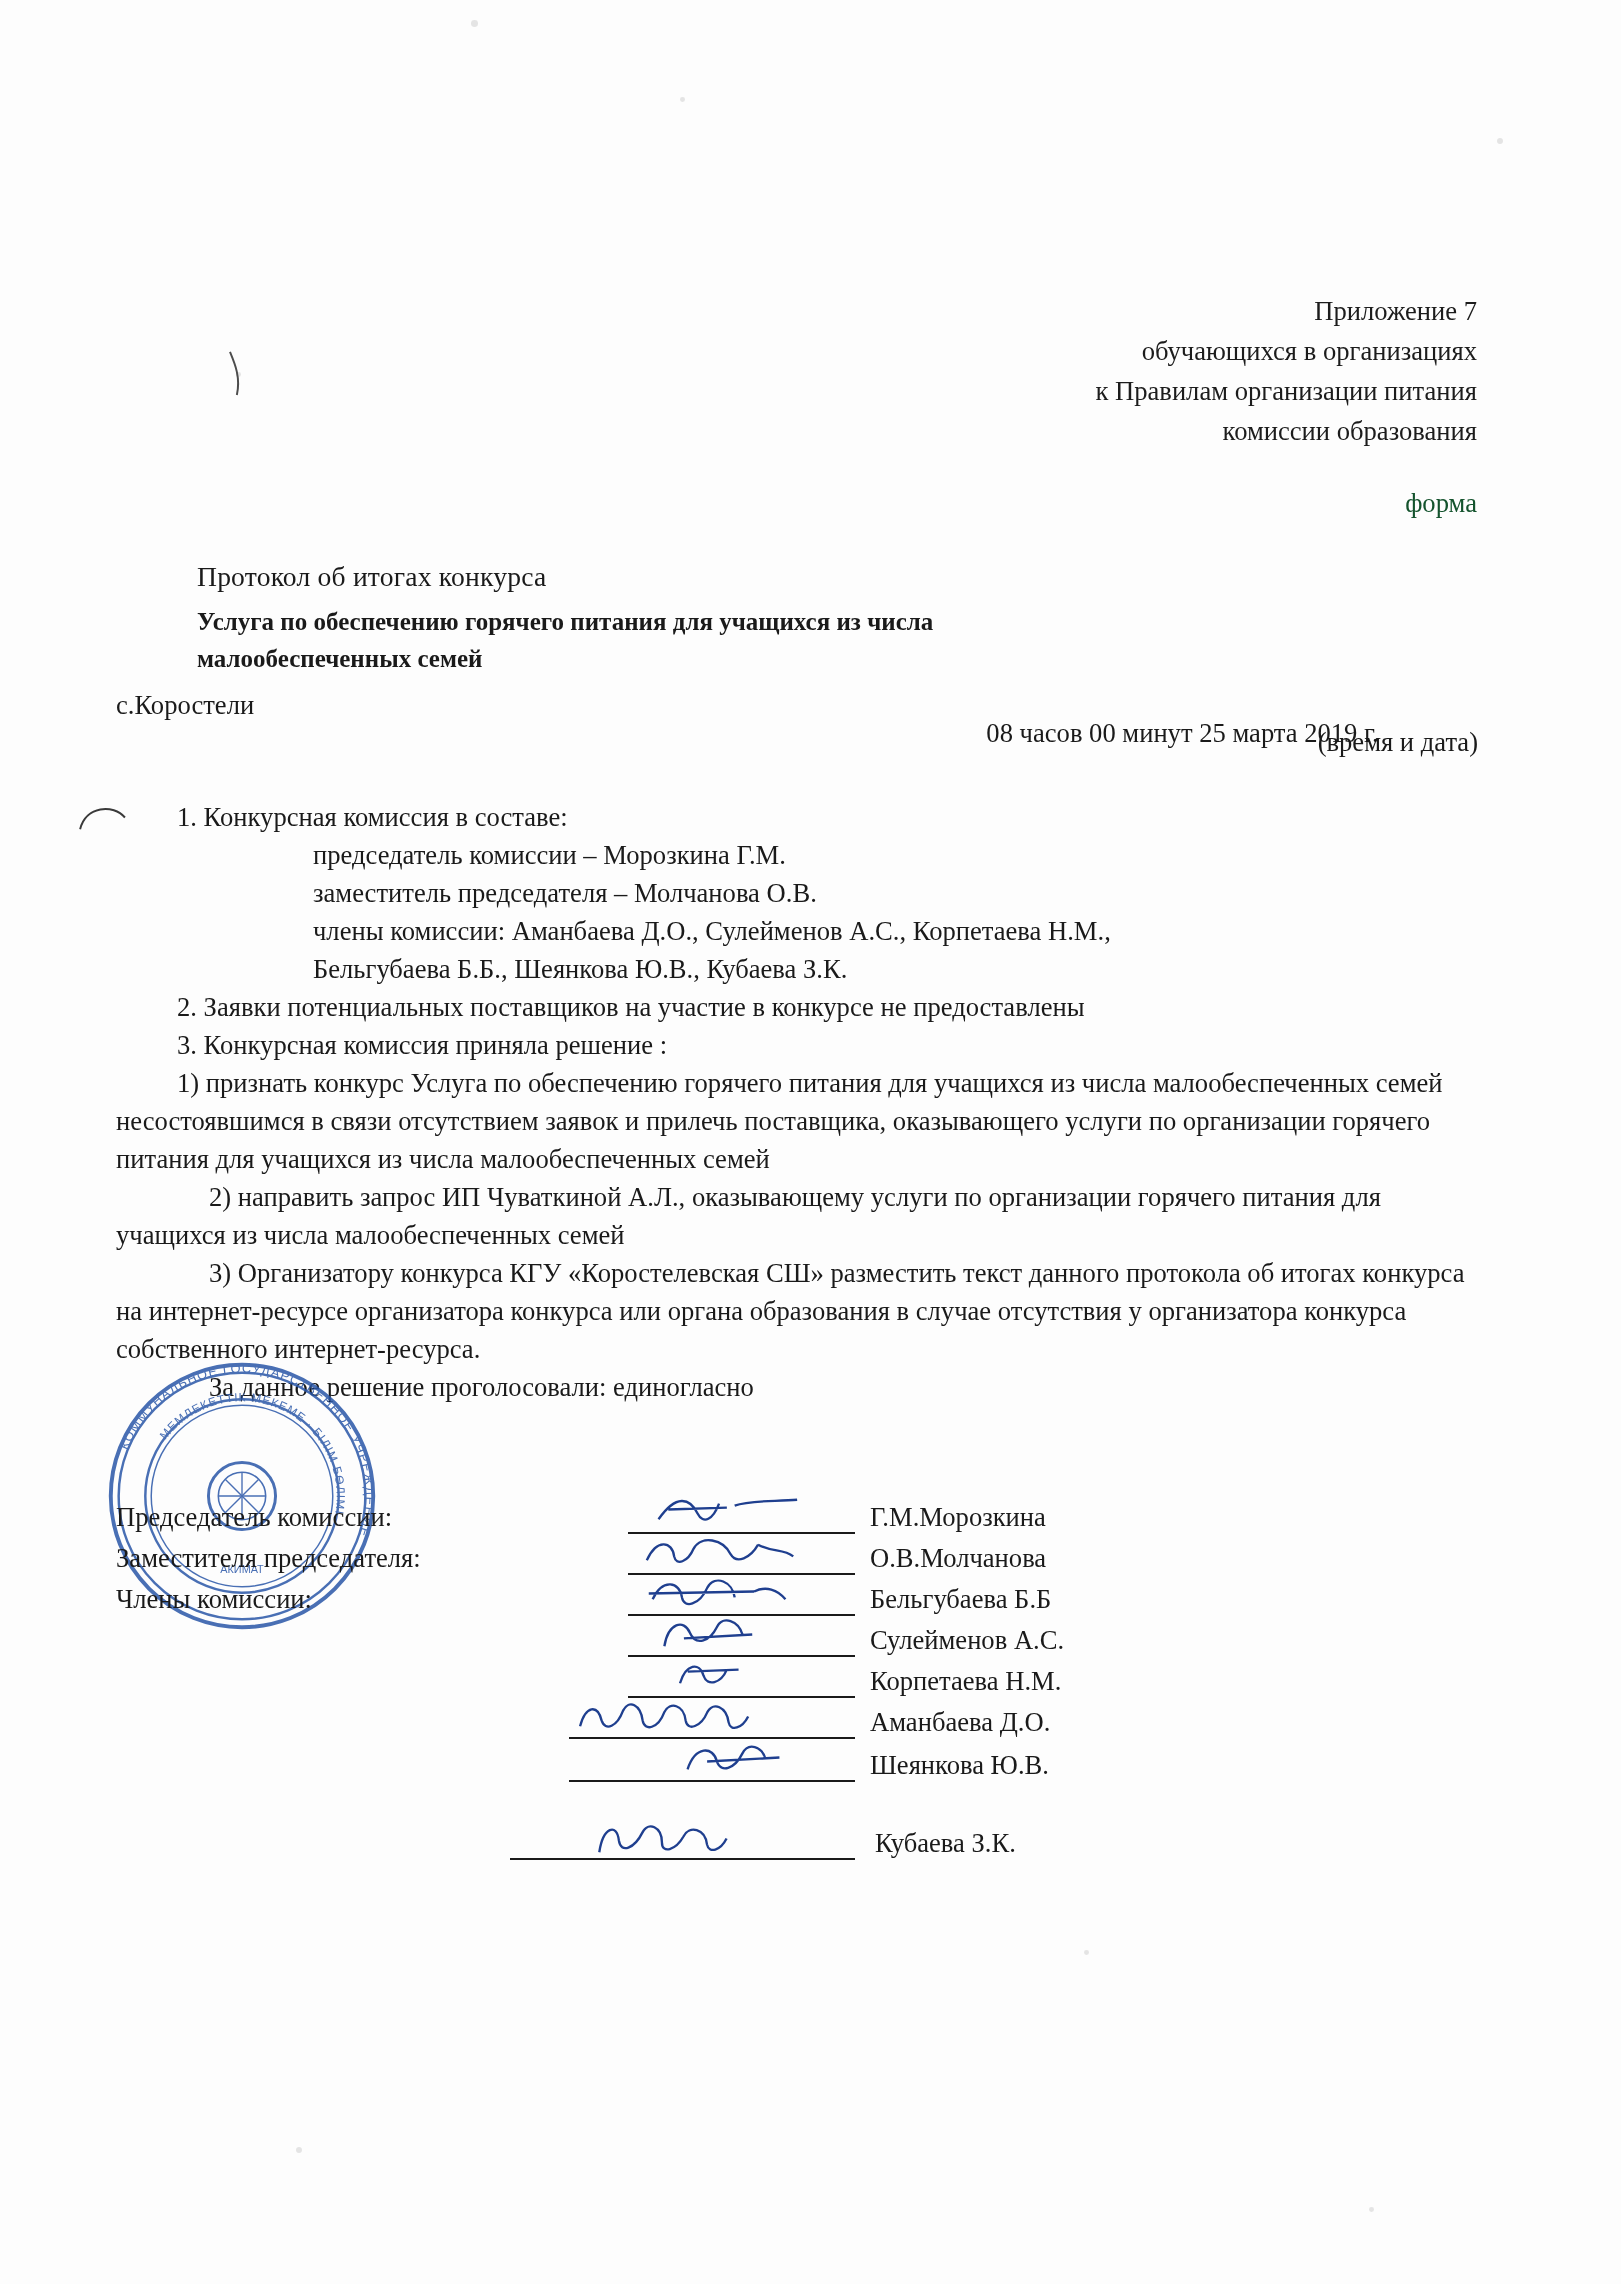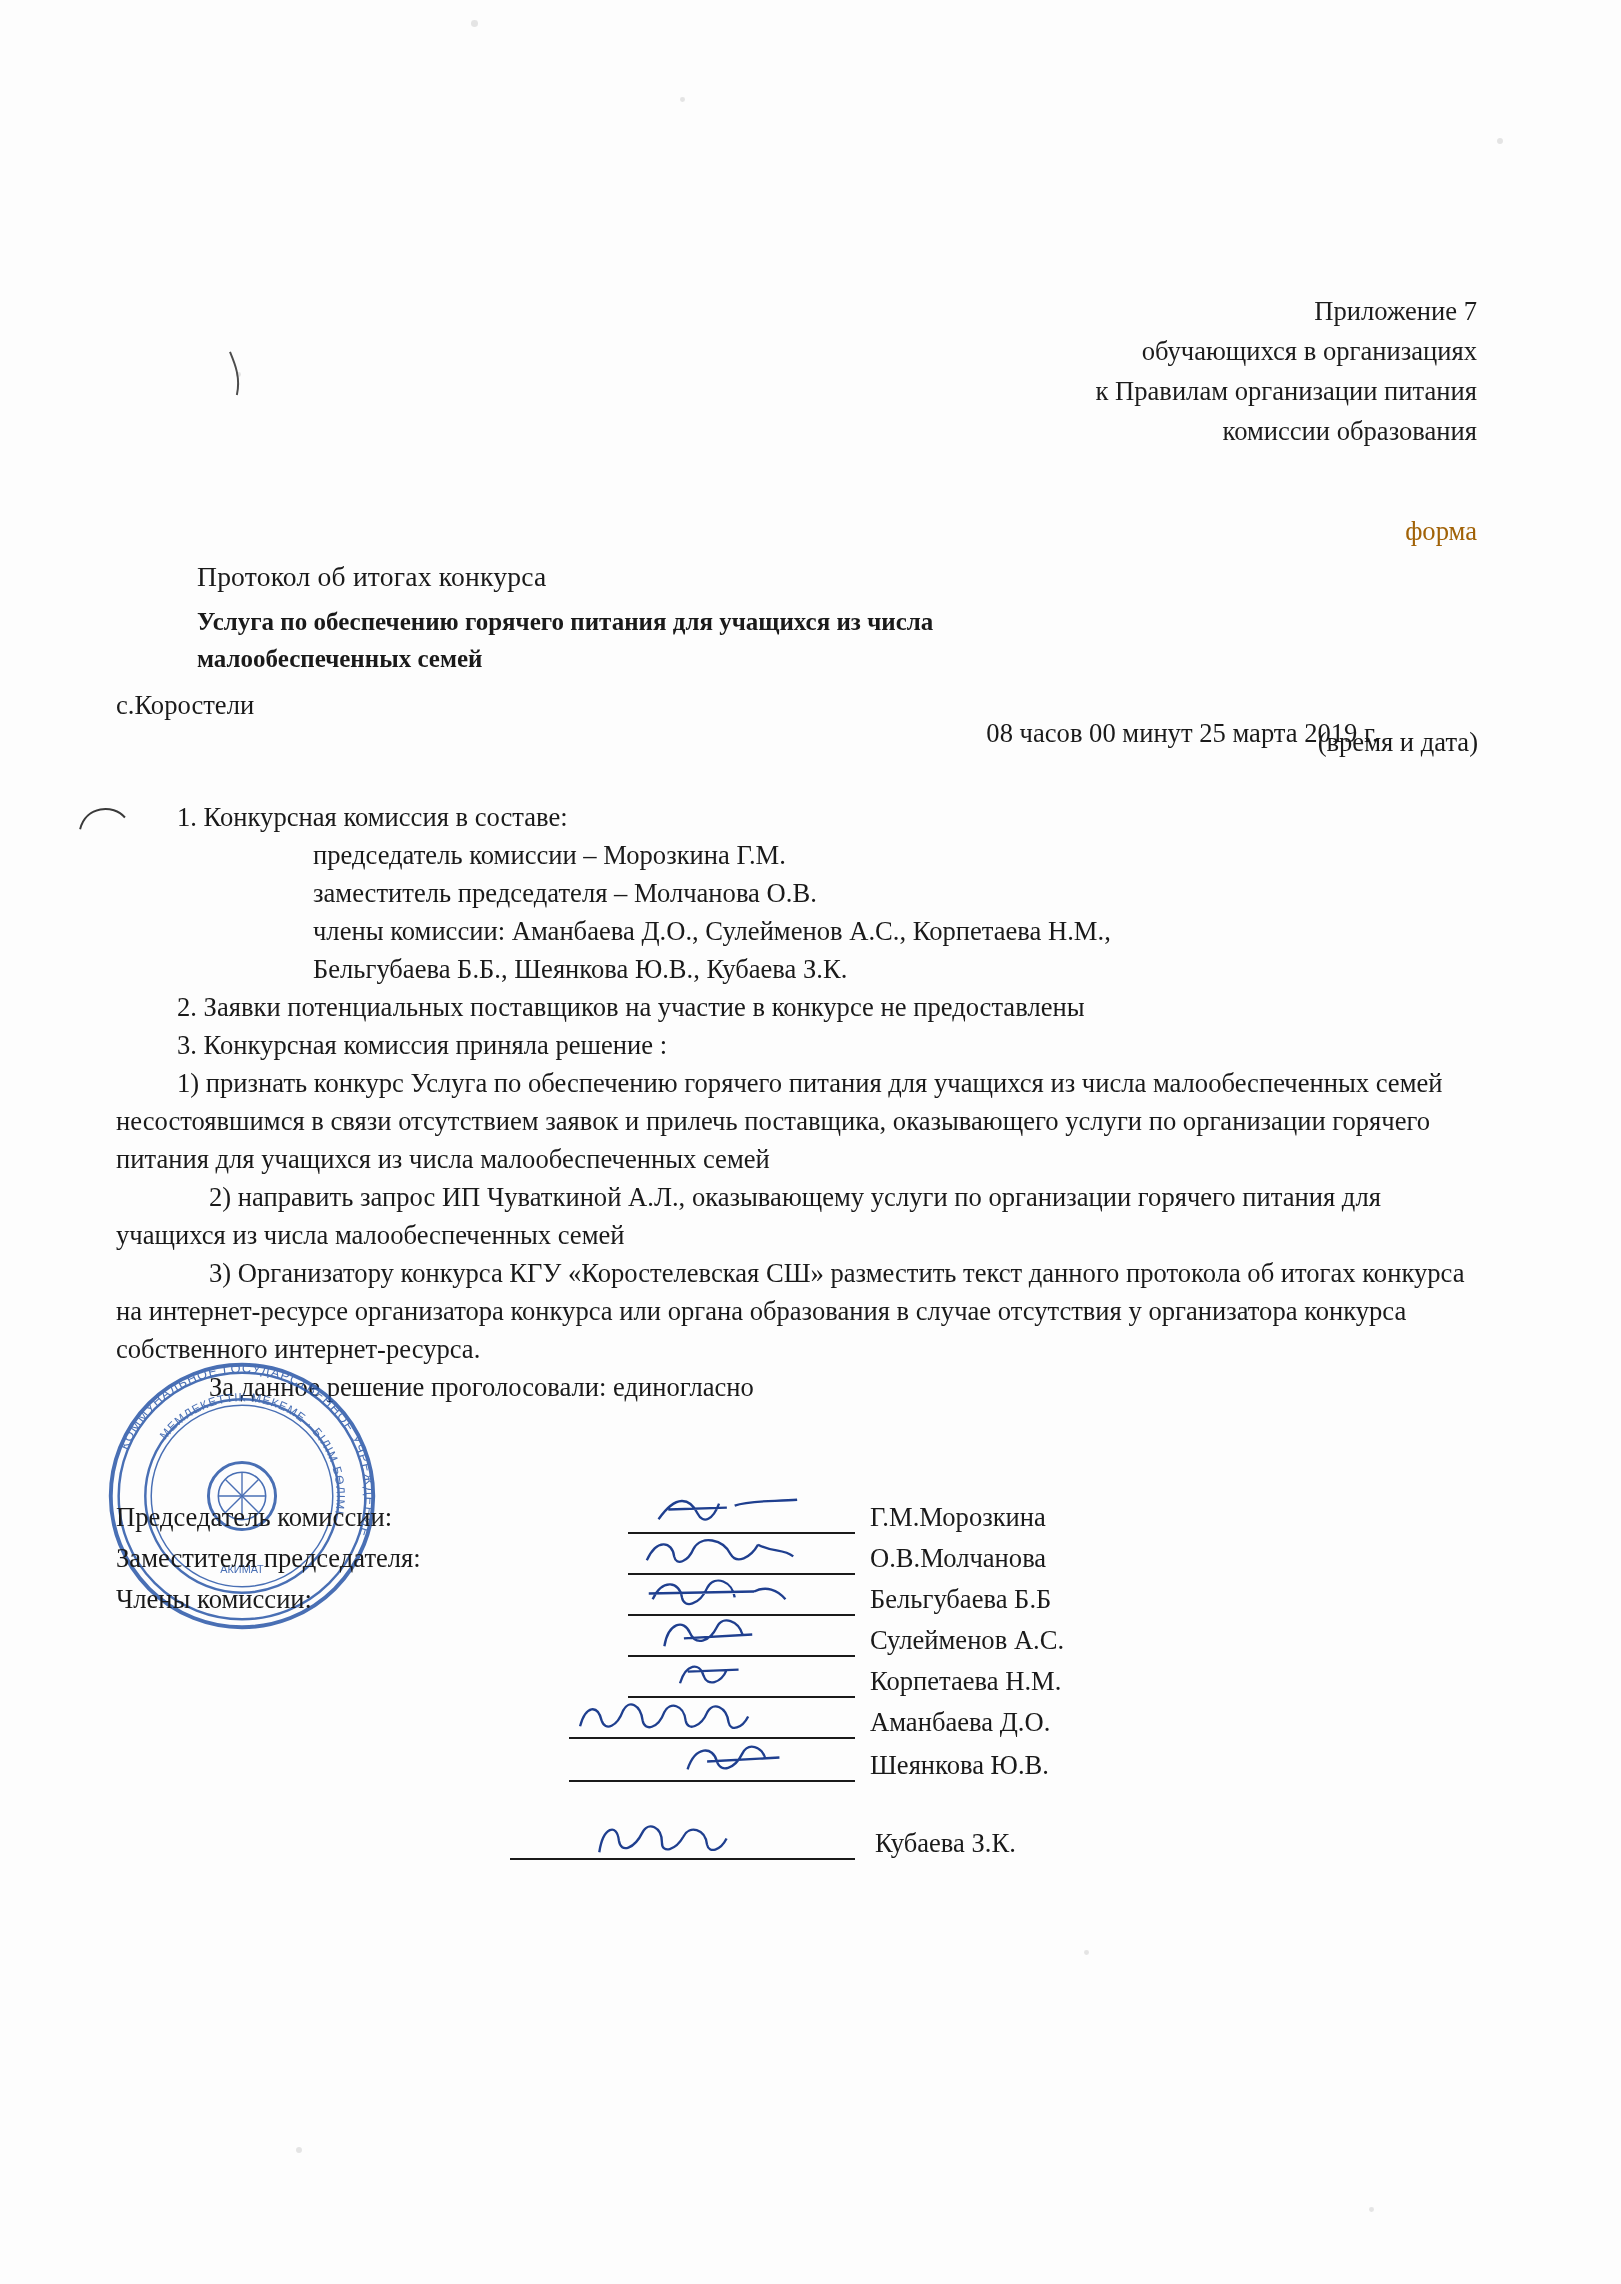--- a/index.html
+++ b/index.html
@@ -42,22 +42,21 @@
     line-height: 40px;
     color: #1c1c1c;
   }
   .forma {
     position: absolute;
     left: 1103px;
     top: 488px;
     width: 374px;
     text-align: right;
     font-size: 26.6px;
-    color: #a16207;
-    margin-top: 28px;
+    color: #14532d;
   }
 
   .title1 {
     position: absolute;
     left: 197px;
     top: 561px;
     width: 1231px;
     text-align: left;
     font-size: 27.6px;
     font-weight: normal;

